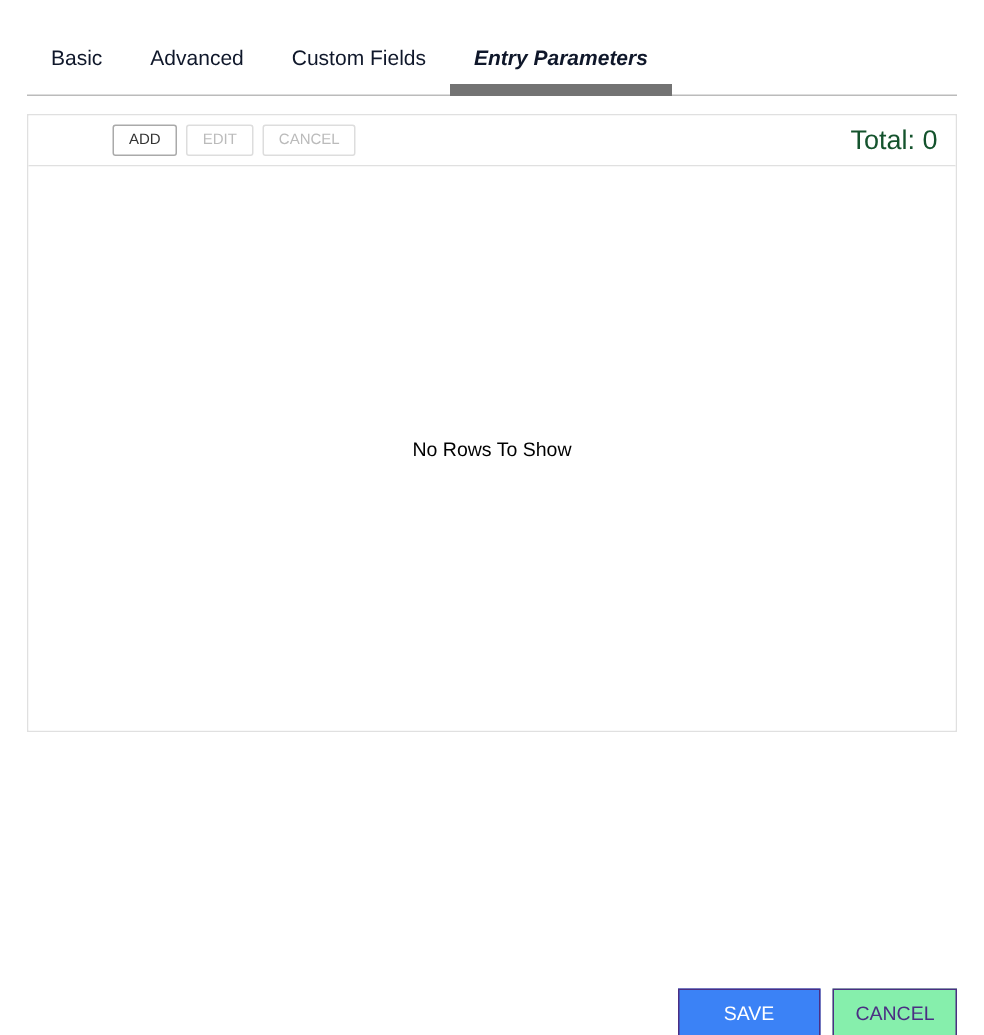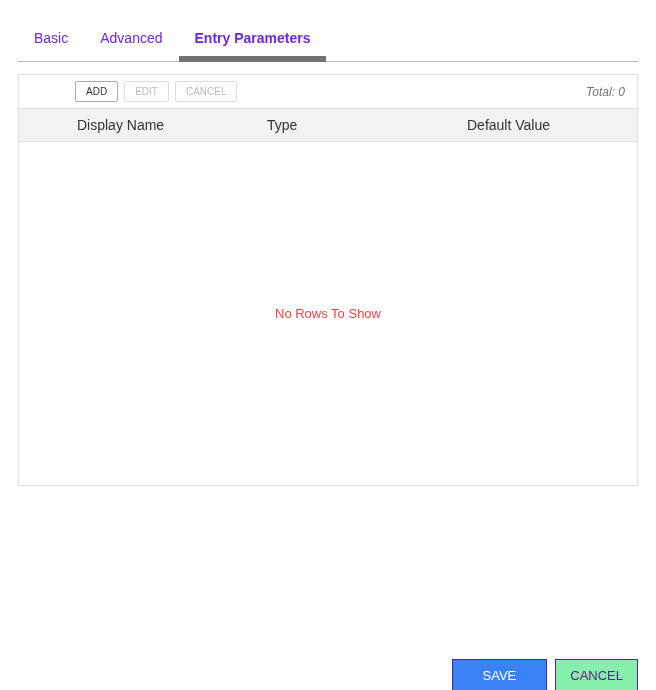--- a/index.html
+++ b/index.html
@@ -42,28 +42,29 @@
     }
     .tabs {
       display: flex;
       border-bottom: 1px solid #bbb;
       margin: 20px 18px 0 18px;
       gap: 0;
     }
     .tab {
       padding: 10px 16px 10px 16px;
       font-size: 14px;
-      color: #6d28d9;
+      color: #0f172a;
       cursor: pointer;
       border-bottom: 3px solid transparent;
       margin-bottom: -1px;
     }
     .tab.active {
       font-weight: bold;
-      border-bottom: 6px solid #737373;
+      border-bottom: 8px solid #737373;
+      font-style: italic;
     }
     .tab-content {
       border: 1px solid #e0e0e0;
       margin: 12px 18px 0 18px;
       height: 412px;
       display: flex;
       flex-direction: column;
     }
     .toolbar {
       display: flex;
@@ -85,24 +86,23 @@
       color: #333;
       border-radius: 2px;
     }
     .btn-small:disabled {
       color: #bbb;
       border-color: #ddd;
       cursor: default;
     }
     .toolbar-total {
       margin-left: auto;
-      font-size: 12px;
-      color: #737373;
+      font-size: 18px;
+      color: #14532d;
       padding-right: 4px;
-      font-style: italic;
     }
     .table-header {
       display: flex;
       background: #f2f2f2;
       border-bottom: 1px solid #e0e0e0;
     }
     .th {
       padding: 8px 10px;
       font-size: 14px;
       color: #333;
@@ -122,21 +122,21 @@
     }
     .table-body {
       flex: 1;
       display: flex;
       align-items: center;
       justify-content: center;
       background: #fff;
     }
     .no-rows {
       font-size: 13px;
-      color: #ef4444;
+      color: #000000;
     }
     .dialog-footer {
       position: absolute;
       bottom: 18px;
       right: 18px;
       display: flex;
       gap: 8px;
     }
     .btn-primary {
       background: #3b82f6;
@@ -156,38 +156,33 @@
     }
   </style>
 </head>
 <body>
 
 <div class="dialog">
 
   <div class="tabs">
     <div class="tab">Basic</div>
     <div class="tab">Advanced</div>
+    <div class="tab">Custom Fields</div>
     <div class="tab active">Entry Parameters</div>
   </div>
 
   <div class="tab-content">
     <div class="toolbar">
       <div class="toolbar-spacer-left"></div>
       <button class="btn-small">ADD</button>
       <button class="btn-small" disabled="">EDIT</button>
       <button class="btn-small" disabled="">CANCEL</button>
       <div class="toolbar-total">Total: 0</div>
     </div>
 
-    <div class="table-header">
-      <div class="th th-checkbox"></div>
-      <div class="th th-name">Display Name</div>
-      <div class="th th-type">Type</div>
-      <div class="th th-default">Default Value</div>
-    </div>
 
     <div class="table-body">
       <div class="no-rows">No Rows To Show</div>
     </div>
   </div>
 
   <div class="dialog-footer">
     <button class="btn-primary">SAVE</button>
     <button class="btn-secondary">CANCEL</button>
   </div>

